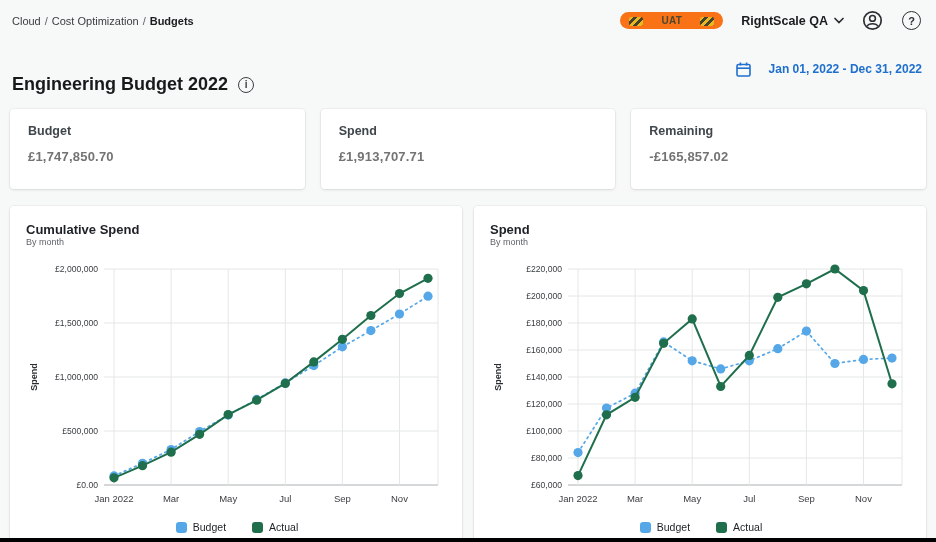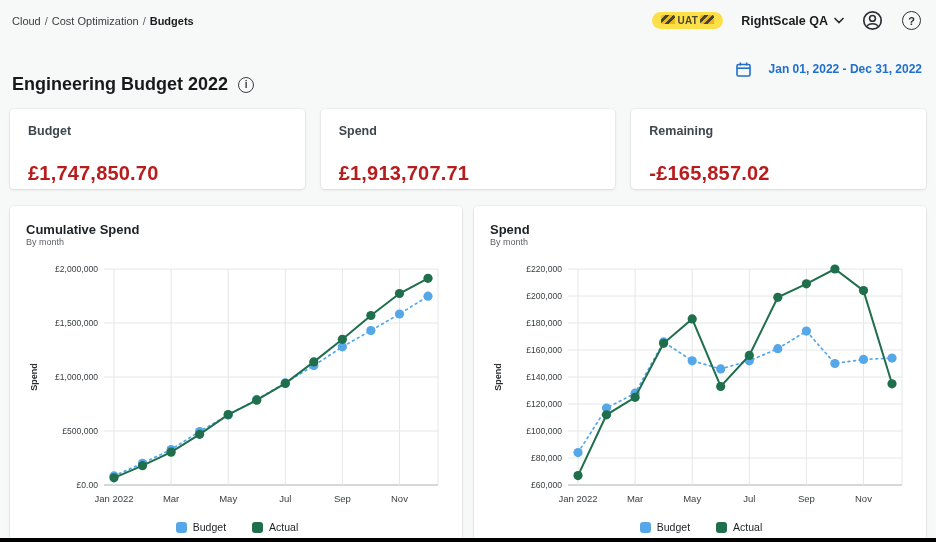--- a/index.html
+++ b/index.html
@@ -13,21 +13,21 @@
   }
   .bottom-edge { position:absolute; left:0; bottom:0; width:100%; height:4px; background:#000; }
 
   
   .topbar { display:flex; justify-content:space-between; align-items:center; padding:10px 14px 0 12px; }
   .breadcrumb { font-size:11px; color:#3c4043; }
   .breadcrumb .crumb { cursor:pointer; }
   .breadcrumb .crumb.current { font-weight:700; color:#1a1c1e;text-align:center; }
   .breadcrumb .sep { margin:0 4px; color:#5f6368; }
   .topbar-right { display:flex; align-items:center; gap:18px; }
-  .uat-pill { display:flex; align-items:flex-start; gap:2px; background:#fde047; border-radius:10px; padding:3px 9px; }
+  .uat-pill { display:flex; align-items:flex-end; gap:18px; background:#f97316; border-radius:10px; padding:3px 9px; }
   .uat-pill .stripes { width:14px; height:9px; border-radius:2px;
     background:repeating-linear-gradient(135deg,#e8b820 0 3px,#44412c 3px 6px); }
   .uat-pill .uat-text { font-size:10px; font-weight:700; color:#4c4730; letter-spacing:.3px; }
   .account-menu { display:flex; align-items:center; gap:6px; cursor:pointer; }
   .account-menu .acct-label { font-size:12.5px; font-weight:700; color:#1a1c1e;text-align:center; }
   .icon-btn { width:21px; height:21px; display:flex; align-items:center; justify-content:center; cursor:pointer; }
   .circle-glyph { width:19px; height:19px; border:1.7px solid #2b2f33; border-radius:50%;
     display:flex; align-items:center; justify-content:center; font-size:11px; font-weight:700; color:#2b2f33; }
 
   
@@ -37,21 +37,21 @@
   .info-circle { width:16px; height:16px; border:1.5px solid #3c4043; border-radius:50%;
     display:flex; align-items:center; justify-content:center; font-size:10px; font-weight:700; color:#3c4043; cursor:pointer; }
   .date-range { display:flex; align-items:center; gap:18px; cursor:pointer; }
   .date-range .date-text { font-size:12px; font-weight:700; color:#1f6fce; }
 
   
   .cards-row { display:flex; gap:16px; padding:14px 10px 0 10px; }
   .summary-card { flex:1; background:#fff; border-radius:4px; height:80px; padding:15px 18px;
     box-shadow:0 1px 3px rgba(0,0,0,.1), 0 0 0 1px rgba(0,0,0,.03); }
   .summary-card .card-label { font-size:12.5px; font-weight:700; color:#3f464c; }
-  .summary-card .card-value { font-size:20px; font-weight:700; color:#b91c1c; margin-top:24px; letter-spacing:.2px; }
+  .summary-card .card-value { font-size:13px; font-weight:700; color:#737373; margin-top:11px; letter-spacing:.2px; }
 
   
   .charts-row { display:flex; gap:12px; padding:17px 10px 0 10px;border-radius:23px; }
   .chart-card { flex:1; background:#fff; border-radius:4px; height:358px; padding:16px 14px 10px 16px;
     box-shadow:0 1px 3px rgba(0,0,0,.1), 0 0 0 1px rgba(0,0,0,.03);
     display:flex; flex-direction:column; }
   .chart-title { font-size:13px; font-weight:700; color:#1d2125; }
   .chart-subtitle { font-size:9px; color:#5f6368; margin-top:0; }
   .chart-svg { margin-top:14px; }
   .ytick { font-family:"Liberation Sans",sans-serif; font-size:8.6px; fill:#3c4043; }

